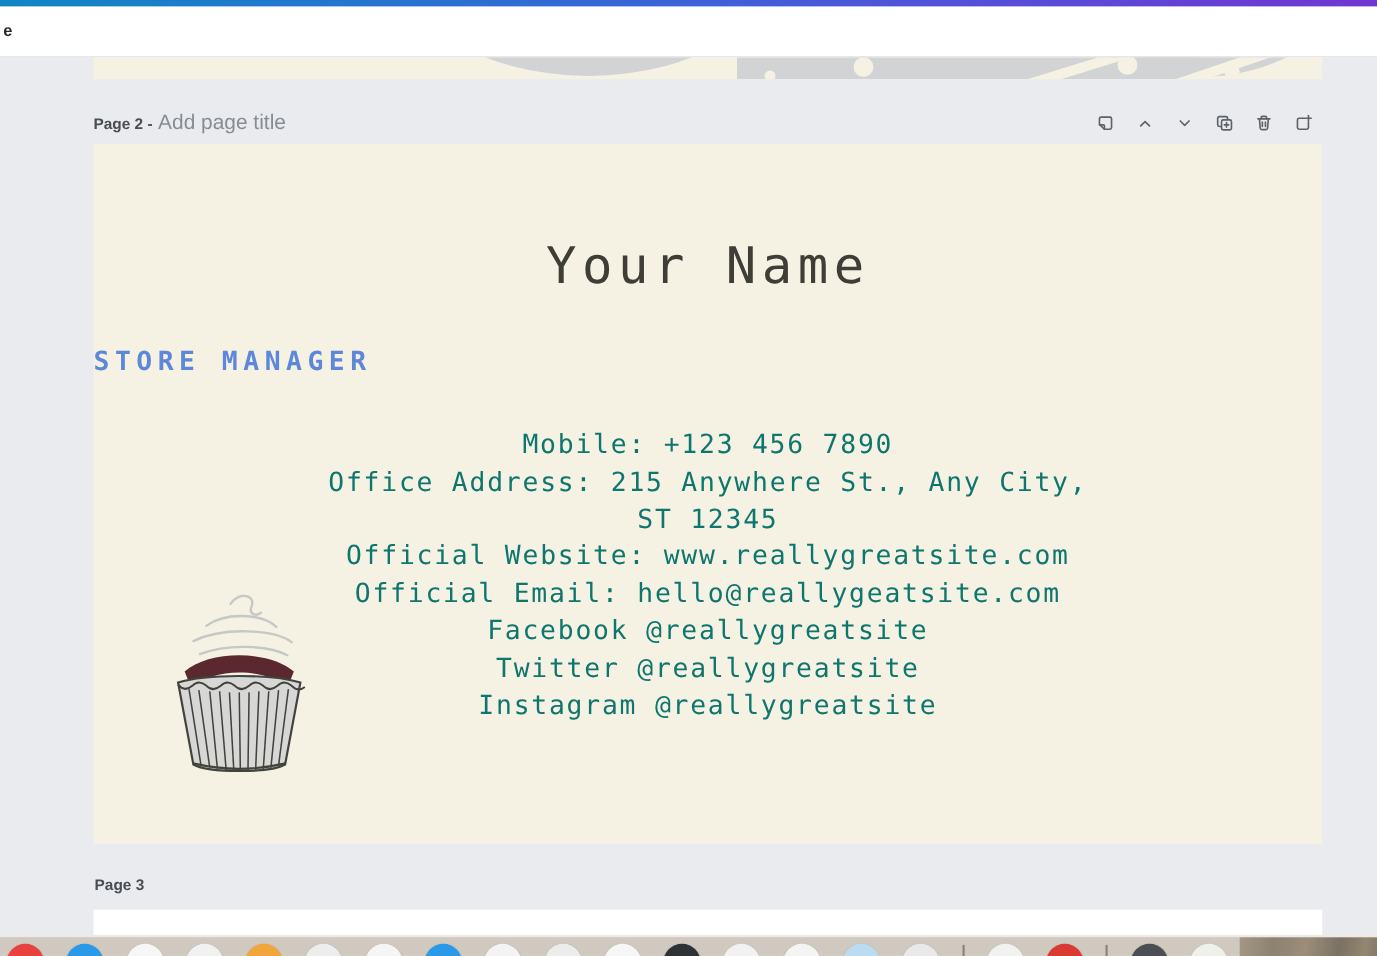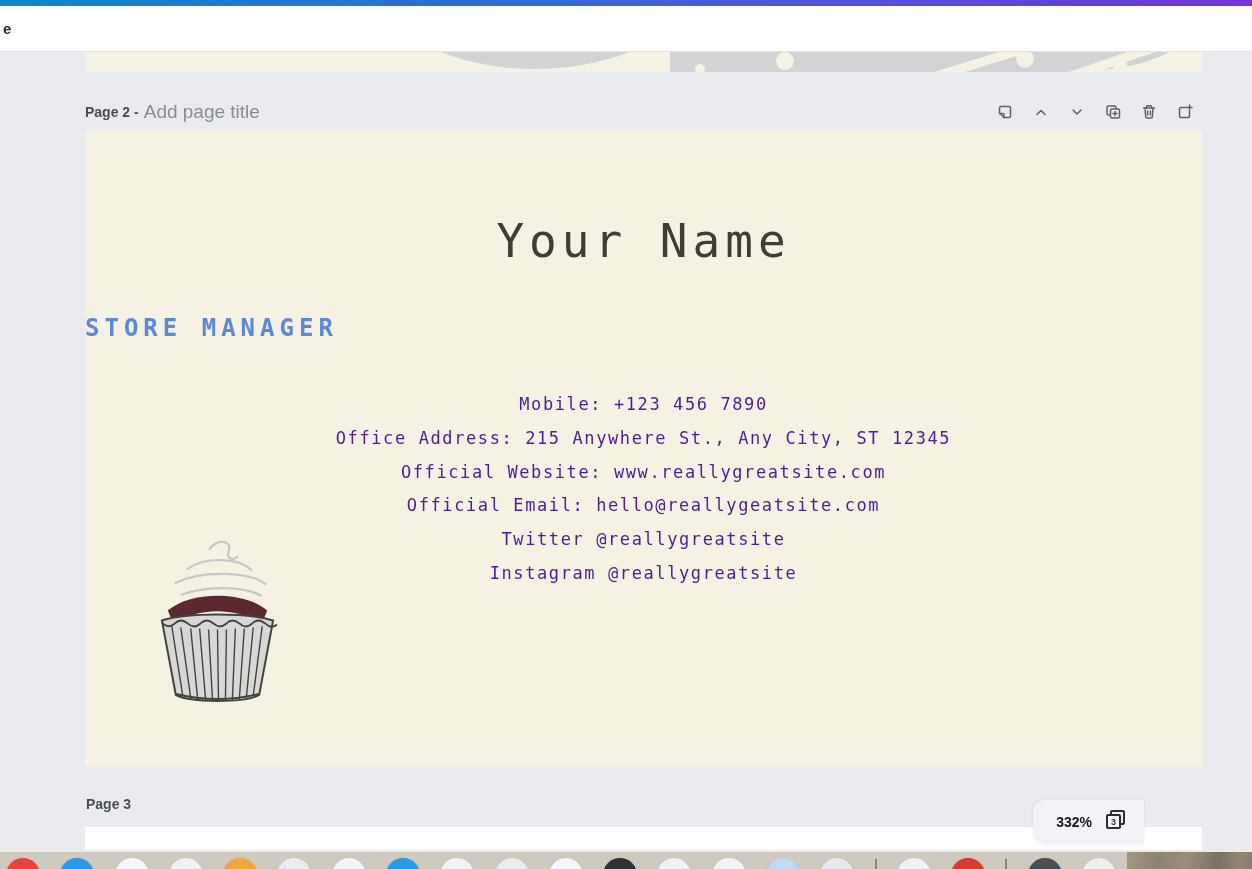--- a/index.html
+++ b/index.html
@@ -33,21 +33,21 @@
   
   .page2 { top:79px; height:636px; }
   .design-title { position:absolute; left:0; top:83px; width:100%; text-align:center;
     font-family:"DejaVu Sans Mono","Liberation Mono",monospace;
     font-size:46px; letter-spacing:5px; color:#3f3e36; }
   .design-role { position:absolute; left:0; top:183px; width:100%; text-align:left;
     font-family:"DejaVu Sans Mono","Liberation Mono",monospace;
     font-size:24px; font-weight:bold; letter-spacing:5px; color:#5d88da; }
   .contact-block { position:absolute; left:50%; transform:translateX(-50%); top:257px; width:700px;
     text-align:center; font-family:"DejaVu Sans Mono","Liberation Mono",monospace;
-    font-size:17px; line-height:33.8px; letter-spacing:1.6px; color:#4c1d95; }
+    font-size:24px; line-height:33.8px; letter-spacing:1.6px; color:#0f766e; }
   .cupcake { position:absolute; left:63px; top:402px; width:139px; height:174px; }
 
   
   .page3-label { position:absolute; left:86px; top:744px; font-size:14px; font-weight:700; color:#494e54; }
 
   
   .zoom-pill { position:absolute; right:0; top:748px; width:111px; height:44px; background:#f1f3f6;
     border-radius:12px 0 0 12px; display:flex; align-items:center; justify-content:flex-end;
     gap:13px; padding-right:15px; box-shadow:0 0 4px rgba(0,0,0,0.06); }
   .zoom-level { font-size:14px; font-weight:700; color:#17191b; }
@@ -146,20 +146,21 @@
   </div>
 
   <div class="page page2">
     <div class="design-title">Your Name</div>
     <div class="design-role">STORE MANAGER</div>
     <div class="contact-block">
         <div class="contact-line">Mobile: +123 456 7890</div>
         <div class="contact-line">Office Address: 215 Anywhere St., Any City, ST 12345</div>
         <div class="contact-line">Official Website: www.reallygreatsite.com</div>
         <div class="contact-line">Official Email: hello@reallygeatsite.com</div>
+        <div class="contact-line">Facebook @reallygreatsite</div>
         <div class="contact-line">Twitter @reallygreatsite</div>
         <div class="contact-line">Instagram @reallygreatsite</div>
       </div>
 
     <svg class="cupcake" viewBox="0 0 140 175">
       <g stroke="#c6c8c6" stroke-width="2.2" fill="none" stroke-linecap="round">
         <path d="M62,16 C70,4 86,8 81,19 C79,25 85,28 90,24"></path>
         <path d="M40,36 C58,23 92,25 104,37"></path>
         <path d="M28,50 C55,37 102,39 118,51"></path>
         <path d="M34,62 C60,52 98,54 114,63"></path>
@@ -180,27 +181,20 @@
           <line x1="106" y1="95" x2="99" y2="166"></line>
         <line x1="115" y1="94" x2="106" y2="164"></line>
       </g>
       <path d="M28,162 Q70,172 112,162" fill="none" stroke="#43433e" stroke-width="2"></path>
     </svg>
   </div>
 
   <div class="page3-label">Page 3</div>
   <div class="page page3-strip"></div>
 
-  <div class="zoom-pill">
-    <span class="zoom-level">332%</span>
-    <span class="pages-badge">
-      <span class="back"></span>
-      <span class="front">3</span>
-    </span>
-  </div>
 </div>
 
 <div class="dock">
   <div class="dock-row">
       <div class="dock-icon" style="background: rgb(232, 66, 62);"></div>
       <div class="dock-icon" style="background: rgb(42, 153, 232);"></div>
       <div class="dock-icon" style="background: rgb(246, 246, 246);"></div>
       <div class="dock-icon" style="background: rgb(241, 241, 241);"></div>
       <div class="dock-icon" style="background: rgb(240, 166, 58);"></div>
       <div class="dock-icon" style="background: rgb(237, 237, 237);"></div>

